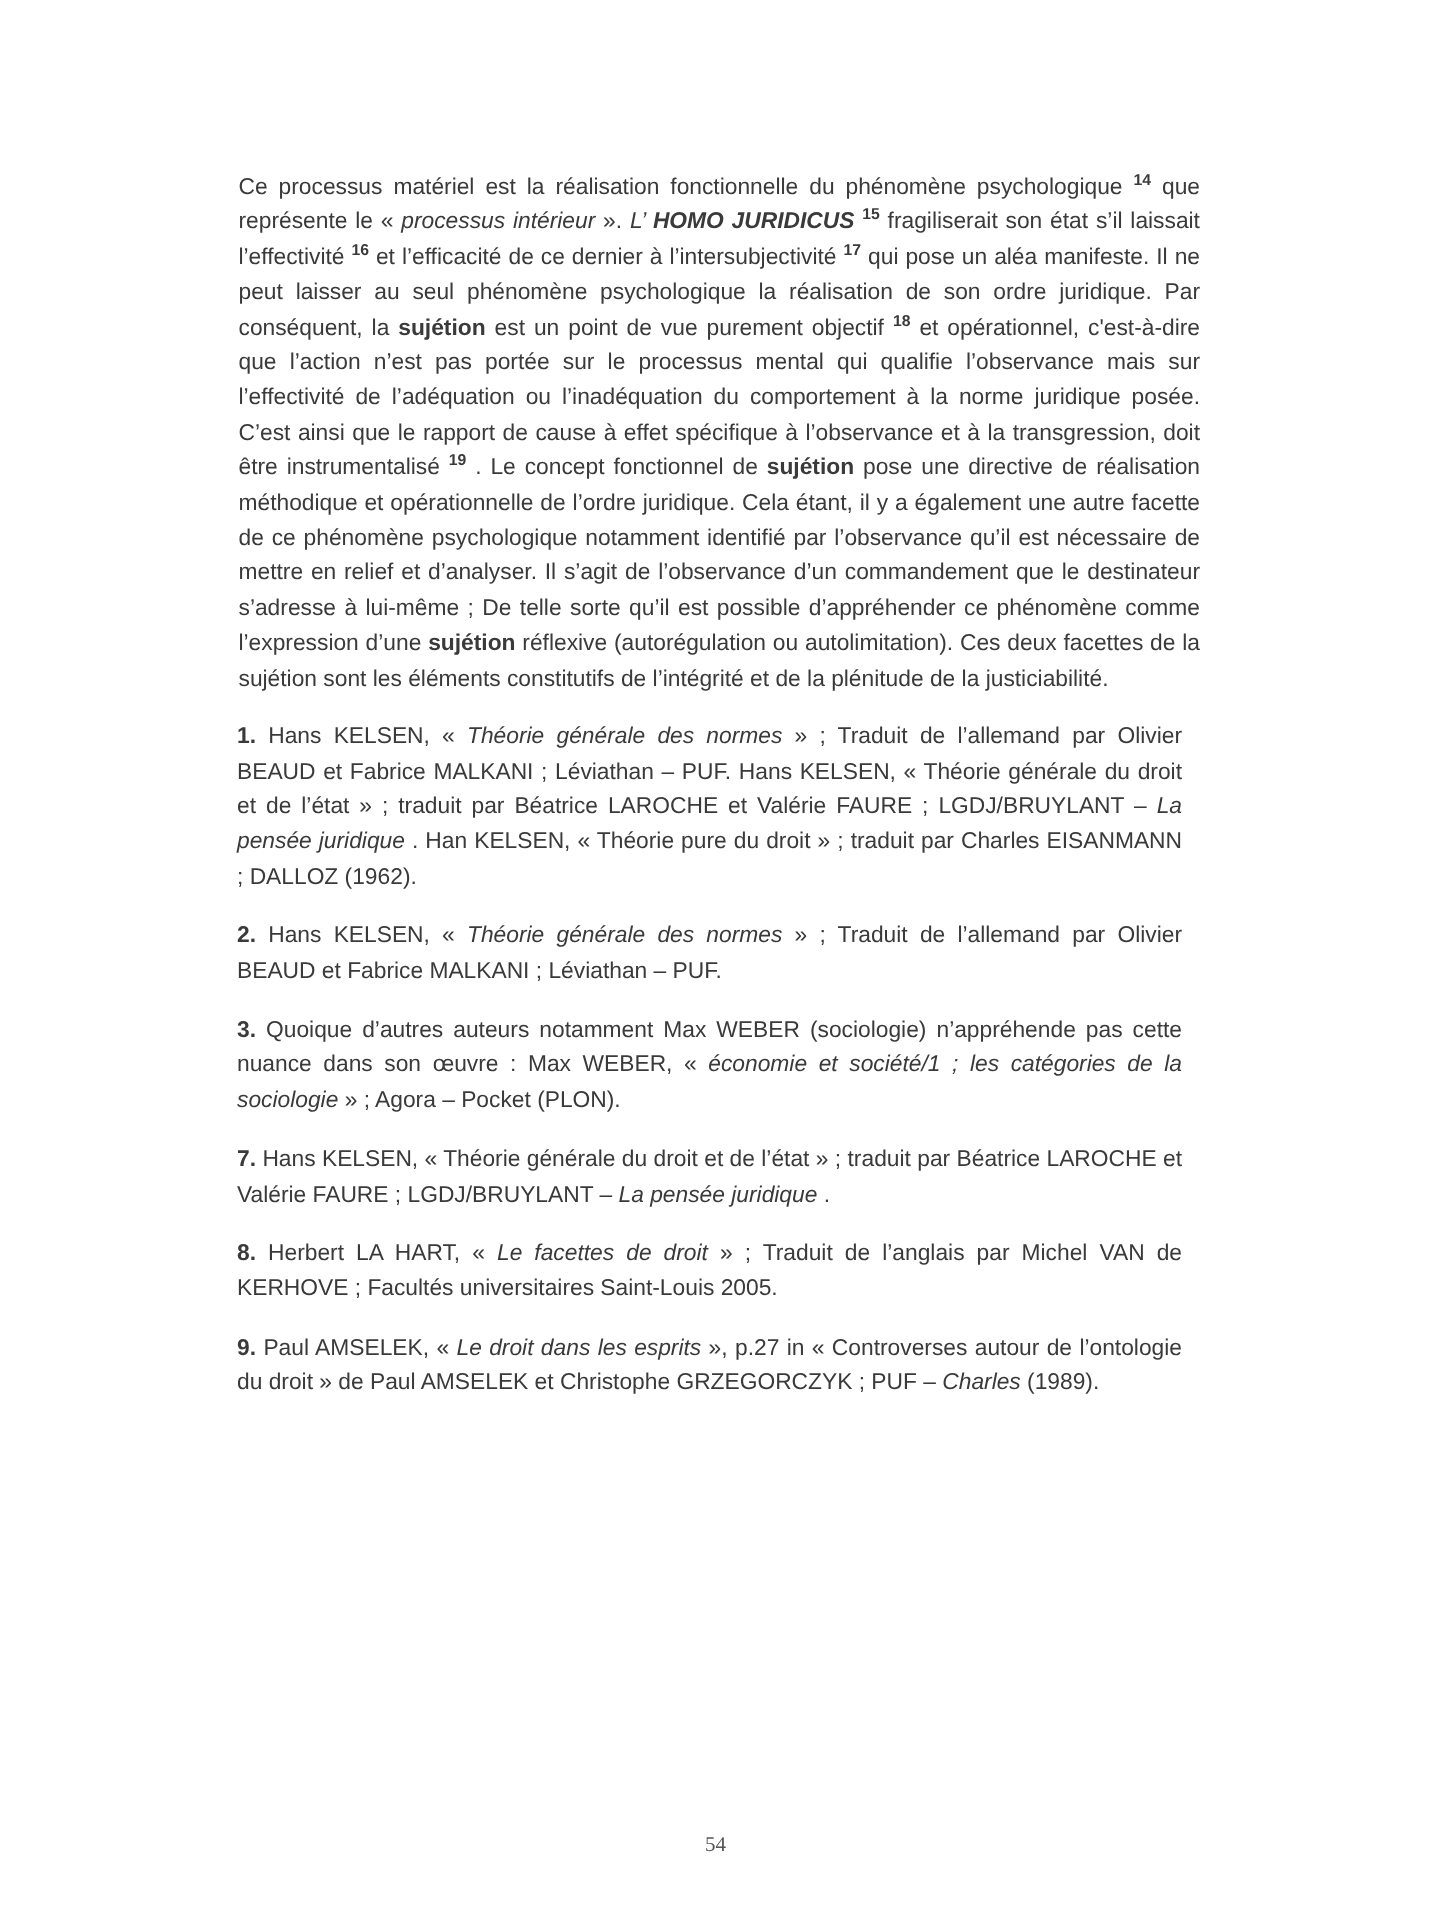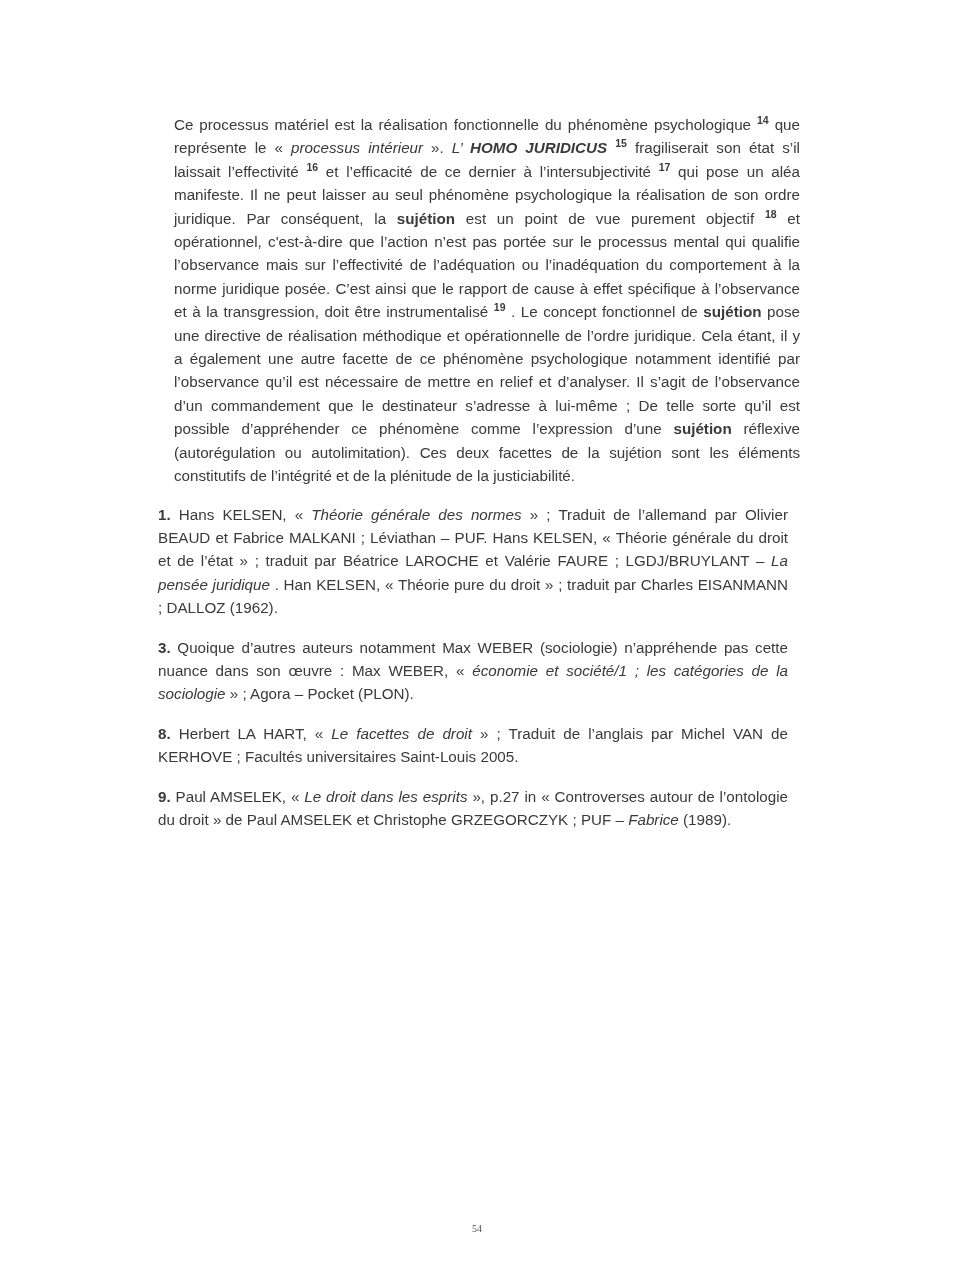--- a/index.html
+++ b/index.html
@@ -3,37 +3,39 @@
   <meta charset="utf-8">
   <style>
     html, body { margin: 0; padding: 0; background: #ffffff; }
     body { width: 954px; height: 1276px; position: relative; overflow: hidden; }
     .page {
       position: absolute; left: 158px; top: 113px; width: 642px;
       font-family: "Liberation Sans", sans-serif;
       font-size: 15.2px; line-height: 23.4px; color: #3a3a3a;
       text-align: justify;
     }
-    .body-para { margin: 0 0 15px 16px; }
+    .body-para { margin: 0 0 15px 1px; }
     .note { margin: 0 12px 16px 0; }
     .note .num { font-weight: bold; }
     sup { font-size: 10.5px; font-weight: bold; line-height: 0; vertical-align: 6px; }
     b { font-weight: bold; }
     i { font-style: italic; }
     .page-number {
       position: absolute; left: 0; width: 954px; top: 1223px; text-align: center;
-      font-family: "Liberation Serif", serif; font-size: 10px; color: #555555;
+      font-family: "Liberation Serif", serif; font-size: 14px; color: #555555;
     }
   </style>
 </head>
 <body>
 
 <div class="page">
   <p class="body-para">Ce processus matériel est la réalisation fonctionnelle du phénomène psychologique <sup>14</sup> que représente le « <i>processus intérieur</i> ». <i>L’ </i><b><i>HOMO JURIDICUS</i></b> <sup>15</sup> fragiliserait son état s’il laissait l’effectivité <sup>16</sup> et l’efficacité de ce dernier à l’intersubjectivité <sup>17</sup> qui pose un aléa manifeste. Il ne peut laisser au seul phénomène psychologique la réalisation de son ordre juridique. Par conséquent, la <b>sujétion</b> est un point de vue purement objectif <sup>18</sup> et opérationnel, c'est-à-dire que l’action n’est pas portée sur le processus mental qui qualifie l’observance mais sur l’effectivité de l’adéquation ou l’inadéquation du comportement à la norme juridique posée. C’est ainsi que le rapport de cause à effet spécifique à l’observance et à la transgression, doit être instrumentalisé <sup>19</sup> . Le concept fonctionnel de <b>sujétion</b>  pose une directive de réalisation méthodique et opérationnelle de l’ordre juridique. Cela étant, il y a également une autre facette de ce phénomène psychologique notamment identifié par l’observance qu’il est nécessaire de mettre en relief et d’analyser. Il s’agit de l’observance d’un commandement que le destinateur s’adresse à lui-même ; De telle sorte qu’il est possible d’appréhender ce phénomène comme l’expression d’une <b>sujétion</b>  réflexive (autorégulation ou autolimitation).  Ces deux facettes de la sujétion sont les éléments constitutifs de l’intégrité et de la plénitude de la justiciabilité.</p>
   <div id="footnotes">
       <p class="note"><span class="num">1.</span> Hans KELSEN, « <i>Théorie générale des normes</i>   » ; Traduit de l’allemand par Olivier BEAUD et Fabrice MALKANI ; Léviathan – PUF. Hans KELSEN, « Théorie générale du droit et de l’état » ; traduit par Béatrice LAROCHE et Valérie FAURE ; LGDJ/BRUYLANT – <i>La pensée juridique</i>   . Han KELSEN, « Théorie pure du droit » ; traduit par Charles EISANMANN ; DALLOZ (1962).</p>
+      <p class="note"><span class="num">2.</span> Hans KELSEN, « <i>Théorie générale des normes</i>   » ; Traduit de l’allemand par Olivier BEAUD et Fabrice MALKANI ; Léviathan – PUF.</p>
       <p class="note"><span class="num">3.</span>  Quoique d’autres auteurs notamment Max WEBER (sociologie) n’appréhende pas cette nuance dans son œuvre : Max WEBER, «  <i>économie et société/1 ; les catégories de la sociologie</i>  » ; Agora – Pocket (PLON).</p>
+      <p class="note"><span class="num">7.</span>  Hans KELSEN, « Théorie générale du droit et de l’état » ; traduit par Béatrice LAROCHE et Valérie FAURE ; LGDJ/BRUYLANT – <i>La pensée juridique</i> .</p>
       <p class="note"><span class="num">8.</span> Herbert LA HART, « <i>Le facettes de droit</i>   » ; Traduit de l’anglais par Michel VAN de KERHOVE ; Facultés universitaires Saint-Louis 2005.</p>
-      <p class="note"><span class="num">9.</span> Paul AMSELEK, « <i>Le droit dans les esprits</i>  », p.27 in « Controverses autour de l’ontologie du droit » de Paul AMSELEK et Christophe GRZEGORCZYK ; PUF – <i>Fabrice</i> (1989).</p>
+      <p class="note"><span class="num">9.</span> Paul AMSELEK, « <i>Le droit dans les esprits</i>  », p.27 in « Controverses autour de l’ontologie du droit » de Paul AMSELEK et Christophe GRZEGORCZYK ; PUF – <i>Charles</i> (1989).</p>
     </div>
 </div>
 
 <div class="page-number">54</div>
 
 </body></html>

